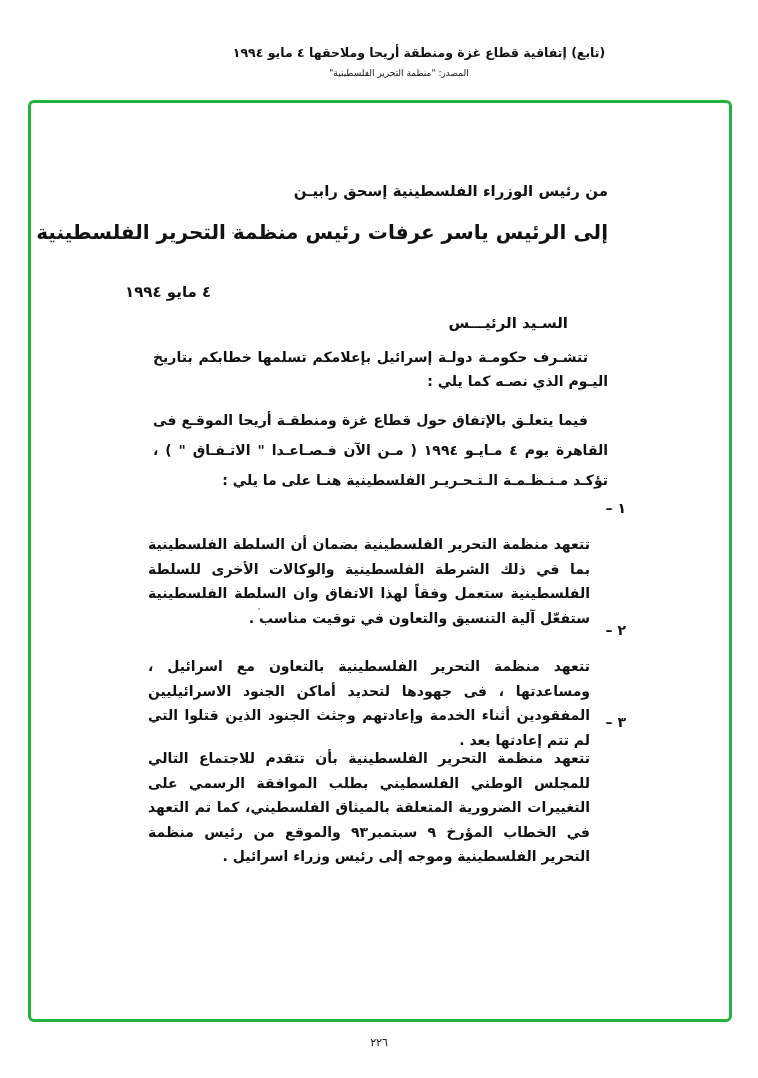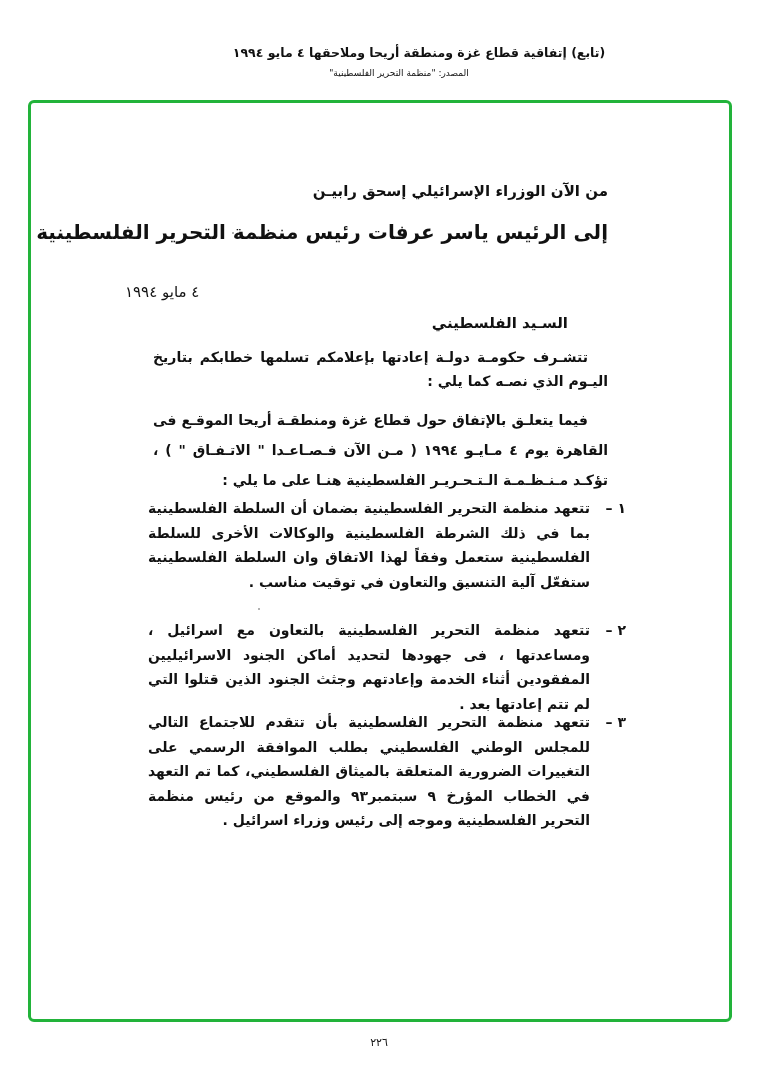--- a/index.html
+++ b/index.html
@@ -55,21 +55,21 @@
     }
     .addr-to {
       top: 220px;
       right: 150px;
       font-size: 20px;
     }
     .letter-date {
       top: 283px;
       left: 125px;
       font-size: 15px;
-      font-weight: normal;
+      font-weight: bold;
       direction: rtl;
       position: absolute;
     }
     .salutation {
       top: 314px;
       right: 190px;
       font-size: 15px;
     }
     .para {
       position: absolute;
@@ -98,20 +98,21 @@
       right: -18px;
       top: 0;
       width: 40px;
       text-align: right;
     }
     .item .text {
       display: block;
       padding-right: 18px;
       text-align: justify;
       text-align-last: right;
+      margin-top: 36px;
     }
     .item-1 { top: 496px; }
     .item-2 { top: 618px; }
     .item-3 { top: 710px; }
     .page-number {
       position: absolute;
       top: 1036px;
       left: 0;
       width: 758px;
       text-align: center;
@@ -128,28 +129,28 @@
     }
   </style>
 </head>
 <body>
 
 <div class="page-header header-title">(تابع) إتفاقية قطاع غزة ومنطقة أريحا وملاحقها ٤ مايو ١٩٩٤</div>
 <div class="page-header header-source">المصدر: "منظمة التحرير الفلسطينية"</div>
 
 <div class="frame" style="border-color: rgb(34, 179, 58);"></div>
 
-<div class="content addr-from">من الآن الوزراء الإسرائيلي إسحق رابيـن</div>
+<div class="content addr-from">من رئيس الوزراء الفلسطينية إسحق رابيـن</div>
 <div class="content addr-to">إلى الرئيس ياسر عرفات  رئيس منظمة التحرير الفلسطينية</div>
 
 <div class="letter-date">٤  مايو  ١٩٩٤</div>
 
-<div class="content salutation">السـيد الفلسطيني</div>
+<div class="content salutation">السـيد الرئيـــس</div>
 
-<div class="para para-intro">تتشـرف حكومـة دولـة إعادتها بإعلامكم تسلمها خطابكم بتاريخ اليـوم الذي نصـه كما يلي :</div>
+<div class="para para-intro">تتشـرف حكومـة دولـة إسرائيل بإعلامكم تسلمها خطابكم بتاريخ اليـوم الذي نصـه كما يلي :</div>
 <div class="para para-agreement">فيما يتعلـق بالإتفاق حول قطاع غزة ومنطقـة أريحا الموقـع فى القاهرة يوم ٤ مـايـو ١٩٩٤ ( مـن الآن فـصـاعـدا " الاتـفـاق " ) ،  تؤكـد مـنـظـمـة الـتـحـريـر الفلسطينية هنـا على ما يلي :</div>
 
 <div class="item item-1">
   <span class="num">١ –</span>
   <span class="text">تتعهد منظمة التحرير الفلسطينية بضمان أن السلطة الفلسطينية بما في ذلك الشرطة الفلسطينية والوكالات الأخرى للسلطة الفلسطينية ستعمل وفقاً لهذا الاتفاق وان السلطة الفلسطينية ستفعّل آلية التنسيق والتعاون في توقيت مناسب .</span>
 </div>
 
 <div class="item item-2">
   <span class="num">٢ –</span>
   <span class="text">تتعهد منظمة التحرير الفلسطينية بالتعاون مع اسرائيل ،  ومساعدتها ، فى جهودها لتحديد أماكن الجنود الاسرائيليين المفقودين أثناء الخدمة وإعادتهم وجثث الجنود الذين قتلوا التي لم تتم إعادتها بعد .</span>

